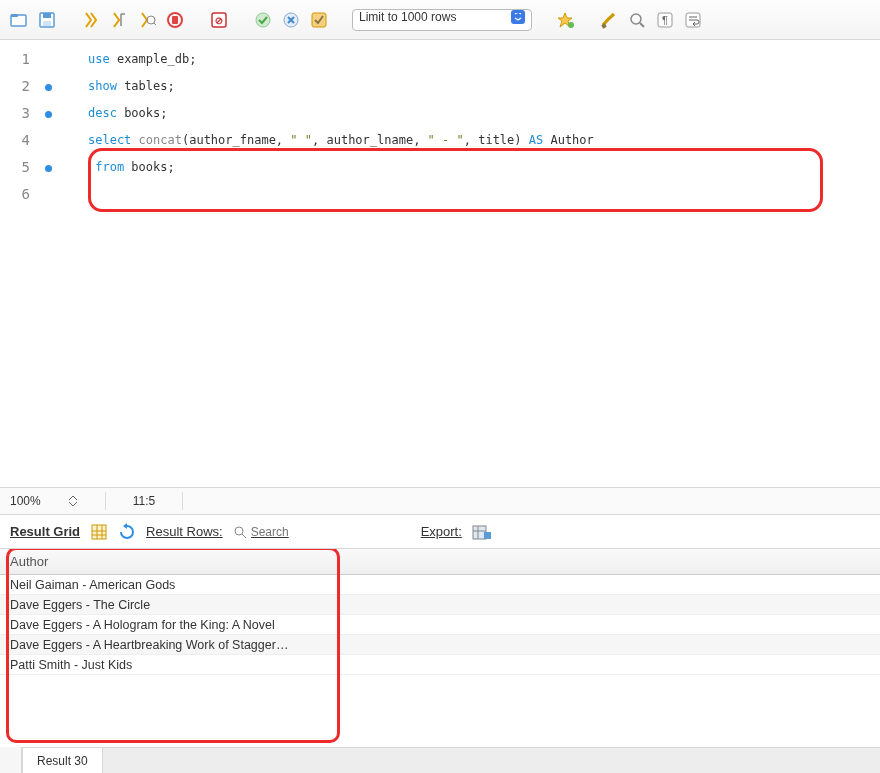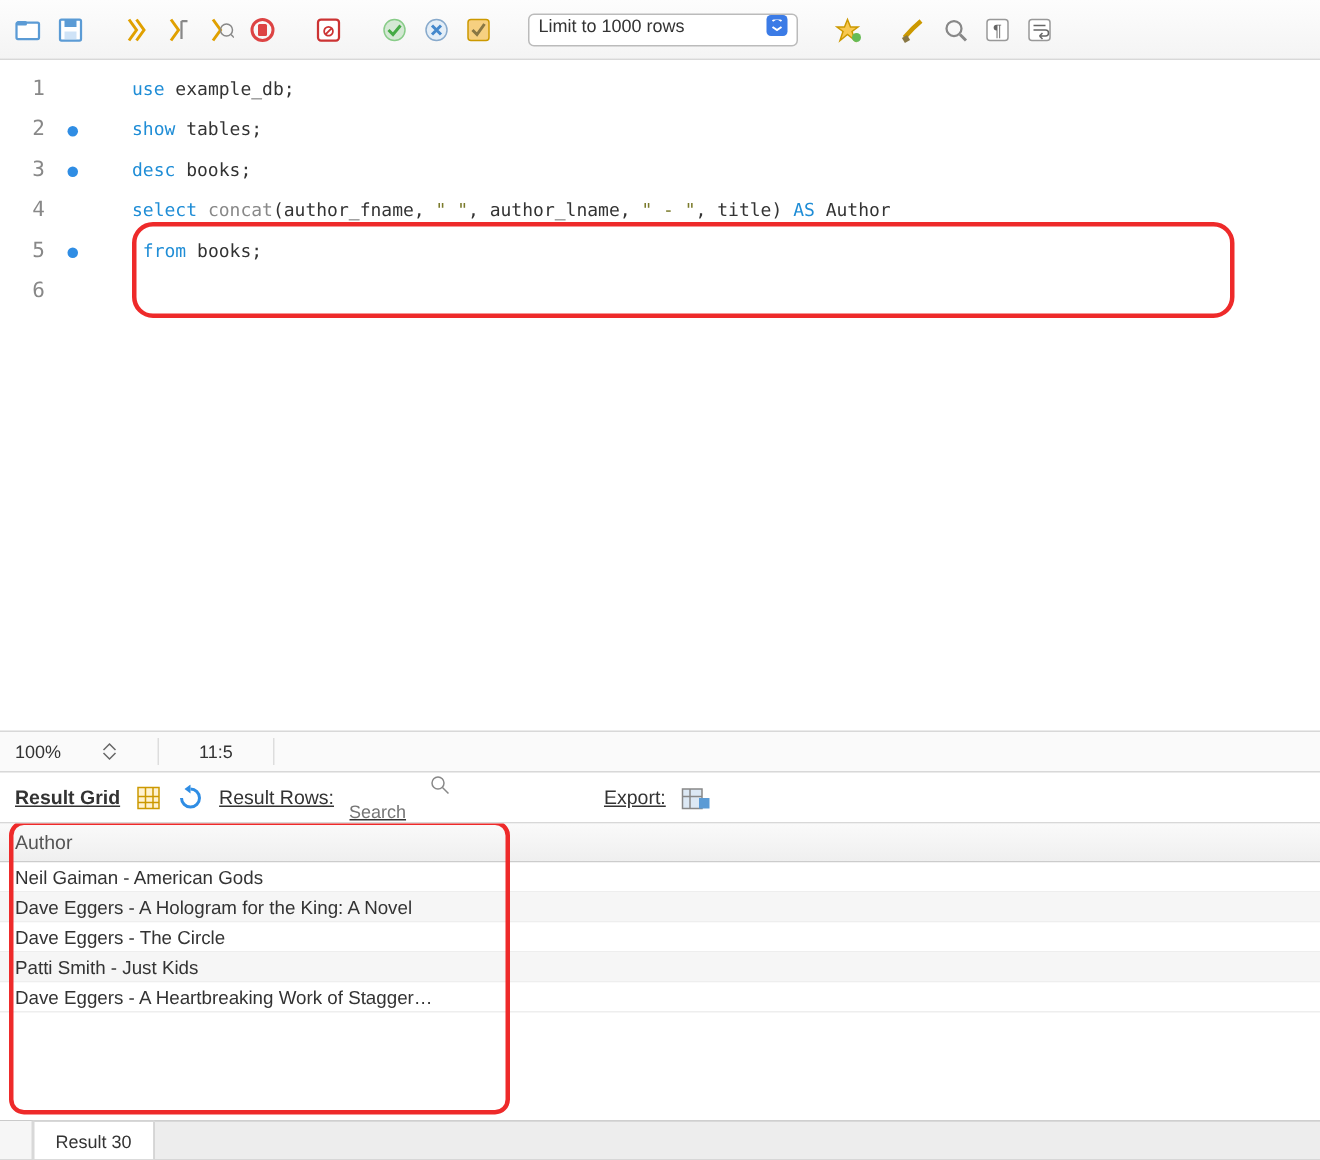--- a/index.html
+++ b/index.html
@@ -30,34 +30,34 @@
 
 
 .statusbar { height:28px; border-top:1px solid #d8d8d8; border-bottom:1px solid #d8d8d8; background:#fafafa; display:flex; align-items:center; padding:0 10px; font-size:12px; gap:27px; color:#333; }
 .stepper { display:flex; flex-direction:column; gap:0px; }
 .stepper svg { display:block; }
 .vdiv { width:1px; height:18px; background:#ddd; }
 
 
 .result-toolbar { height:34px; border-bottom:1px solid #d8d8d8; display:flex; align-items:center; padding:0 10px; gap:10px; font-size:13px;text-decoration:underline;}
 .result-toolbar .lbl { font-weight:600; }
-.search-wrap { display:flex; align-items:center; gap:4px;flex-direction:column; }
+.search-wrap { display:flex; align-items:center; gap:4px; }
 .search-input { border:none; outline:none; font-size:12px; color:#999; width:120px; background:transparent; }
 
 
 .grid-wrap { flex:0 0 198px; overflow:hidden; position:relative; }
 .col-header { height:26px; background:linear-gradient(#fafafa,#efefef); border-bottom:1px solid #ccc; display:flex; align-items:center; padding:0 10px; font-size:13px; color:#555; }
 .grid-rows { }
 .gr { height:20px; display:flex; align-items:center; padding:0 10px; font-size:12.5px; color:#333; border-bottom:1px solid #eee; }
 .gr:nth-child(odd){ background:#fff; }
 .gr:nth-child(even){ background:#f6f6f6; }
 .red2 { position:absolute; top:-2px; left:6px; width:334px; height:196px; border:3px solid #ee2a2a; border-radius:10px; pointer-events:none; }
 
 
-.tabs { height:26px; background:#404040; display:flex; align-items:flex-end; }
+.tabs { height:26px; background:#f0abfc; display:flex; align-items:flex-end; }
 .tabs-pad { width:22px; height:100%; background:#f6f6f6; border-right:1px solid #d8d8d8; }
 .tab { height:100%; padding:0 14px; display:flex; align-items:center; background:#fff; border:1px solid #d8d8d8; border-bottom:none; font-size:12px; }
 .tabs-rest { flex:1; height:100%; background:#ededed; border-top:1px solid #d8d8d8; }
 
 svg { display:block; }
 </style>
 </head>
 <body>
 
 <div class="toolbar">
@@ -249,24 +249,24 @@
       </svg>
     </span>
 </div>
 
 <div class="grid-wrap">
   <div class="col-header">
       <span>Author</span>
     </div>
   <div class="grid-rows" id="grid-rows">
       <div class="gr">Neil Gaiman - American Gods</div>
+      <div class="gr">Dave Eggers - The Circle</div>
       <div class="gr">Dave Eggers - A Hologram for the King: A Novel</div>
-      <div class="gr">Dave Eggers - The Circle</div>
+      <div class="gr">Dave Eggers - A Heartbreaking Work of Stagger…</div>
       <div class="gr">Patti Smith - Just Kids</div>
-      <div class="gr">Dave Eggers - A Heartbreaking Work of Stagger…</div>
     </div>
   <div class="red2"></div>
 </div>
 
 <div class="tabs">
   <div class="tabs-pad"></div>
   <div class="tab">
       <span>Result 30</span>
     </div>
   <div class="tabs-rest"></div>

